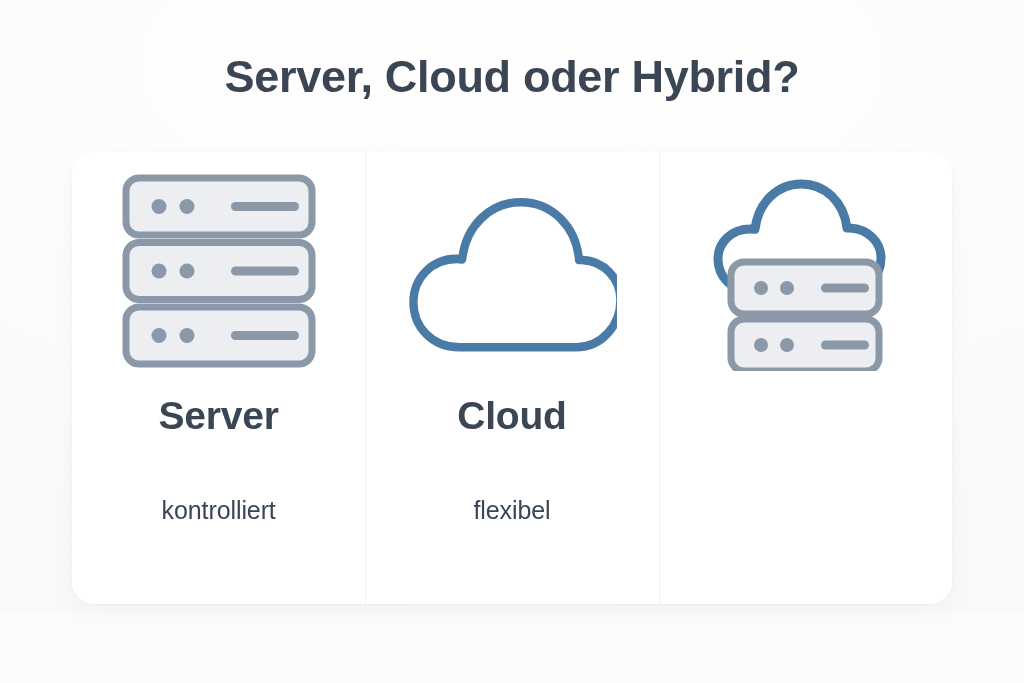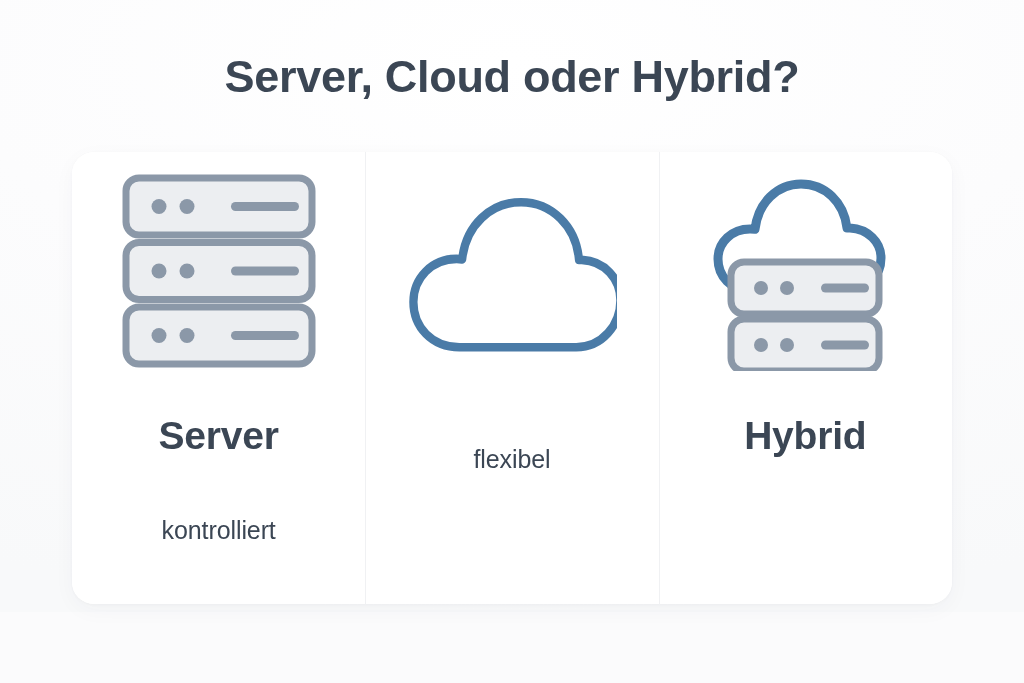--- a/index.html
+++ b/index.html
@@ -76,21 +76,21 @@
     align-items: center;
     justify-content: center;
     padding-top: 6px;
     box-sizing: border-box;
   }
   .card-title {
     font-size: 39px;
     font-weight: bold;
     color: #3b4654;
     line-height: 1;
-    margin-top: 32px;
+    margin-top: 12px;
     letter-spacing: -0.2px;
   }
   .card-sub {
     font-size: 25px;
     font-weight: normal;
     color: #3b4654;
     line-height: 1;
     margin-top: 63px;
     letter-spacing: -0.1px;
   }
@@ -140,20 +140,21 @@
                    C 8 94 28 74 55 74
                    C 57 74 59 74.2 61 74.5
                    C 65 39 92 15 125 15
                    C 158 15 185 40 188 75
                    C 189 75 190 75 191 75
                    C 216 76 233 95 233 117
                    C 233 143 213 166 185 166
                    Z" fill="none" stroke="#4a7ba7" stroke-width="9" stroke-linecap="round" stroke-linejoin="round" transform="translate(-12,0) scale(0.92,0.96) translate(12,4)"></path>
         </svg>
       </div>
+      <div class="card-title">Cloud</div>
       <div class="card-sub">flexibel</div>
     </div>
 
     <div class="card">
       <div class="icon-slot">
         <svg width="200" height="200" viewBox="0 0 200 200">
 
           <path d="M46 120
                    C 26 120 13 105 13 88
                    C 13 71 27 58 45 58
@@ -169,17 +170,16 @@
           <circle cx="56" cy="117" r="7" fill="#8b98a8"></circle>
           <circle cx="82" cy="117" r="7" fill="#8b98a8"></circle>
           <rect x="116" y="112.5" width="48" height="9" rx="4.5" fill="#8b98a8"></rect>
 
           <rect x="26" y="148" width="148" height="52" rx="13" ry="13" fill="#eceef1" stroke="#8b98a8" stroke-width="7"></rect>
           <circle cx="56" cy="174" r="7" fill="#8b98a8"></circle>
           <circle cx="82" cy="174" r="7" fill="#8b98a8"></circle>
           <rect x="116" y="169.5" width="48" height="9" rx="4.5" fill="#8b98a8"></rect>
         </svg>
       </div>
-      <div class="card-title">Hybrid</div>
     </div>
 
   </div>
 </div>
 
 </body></html>

